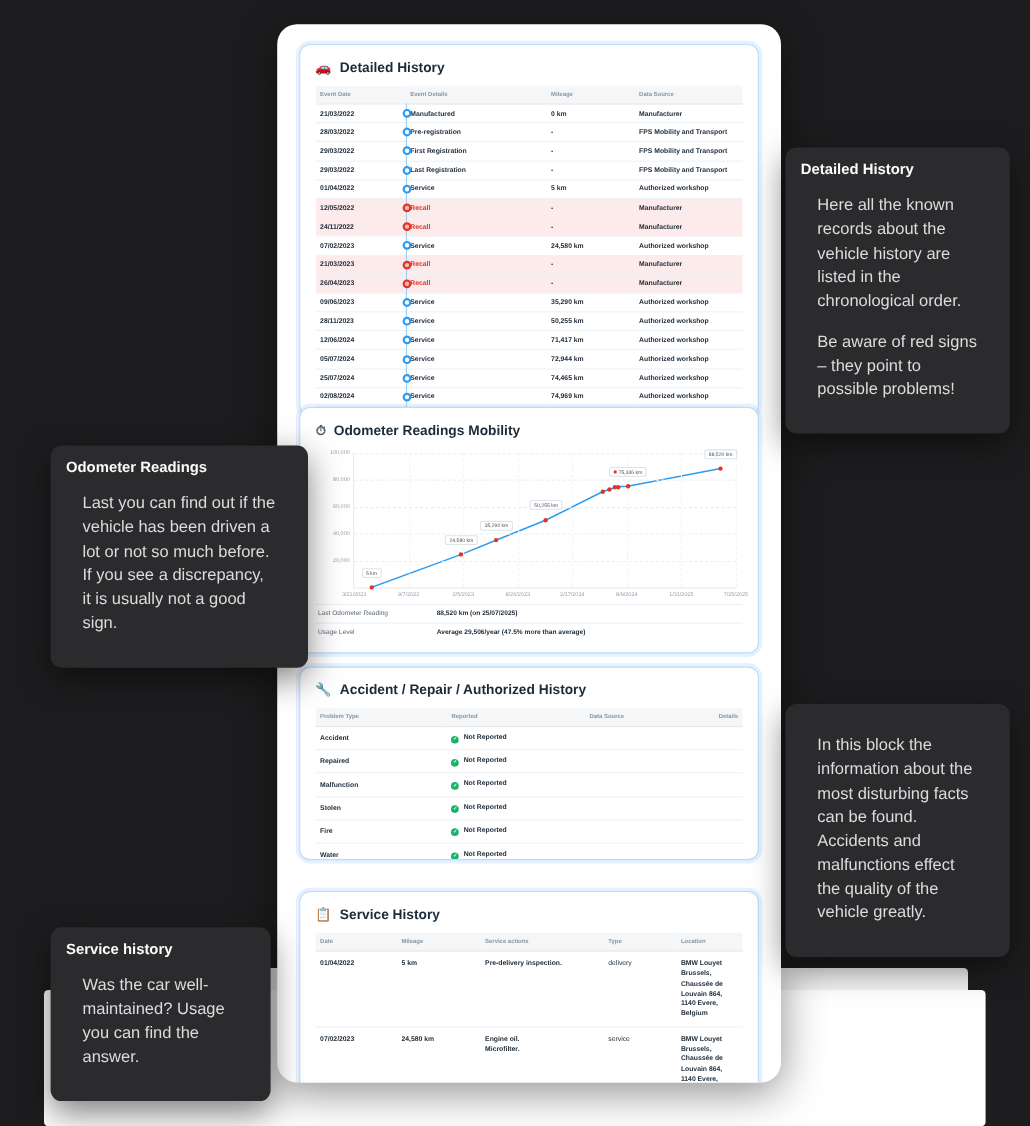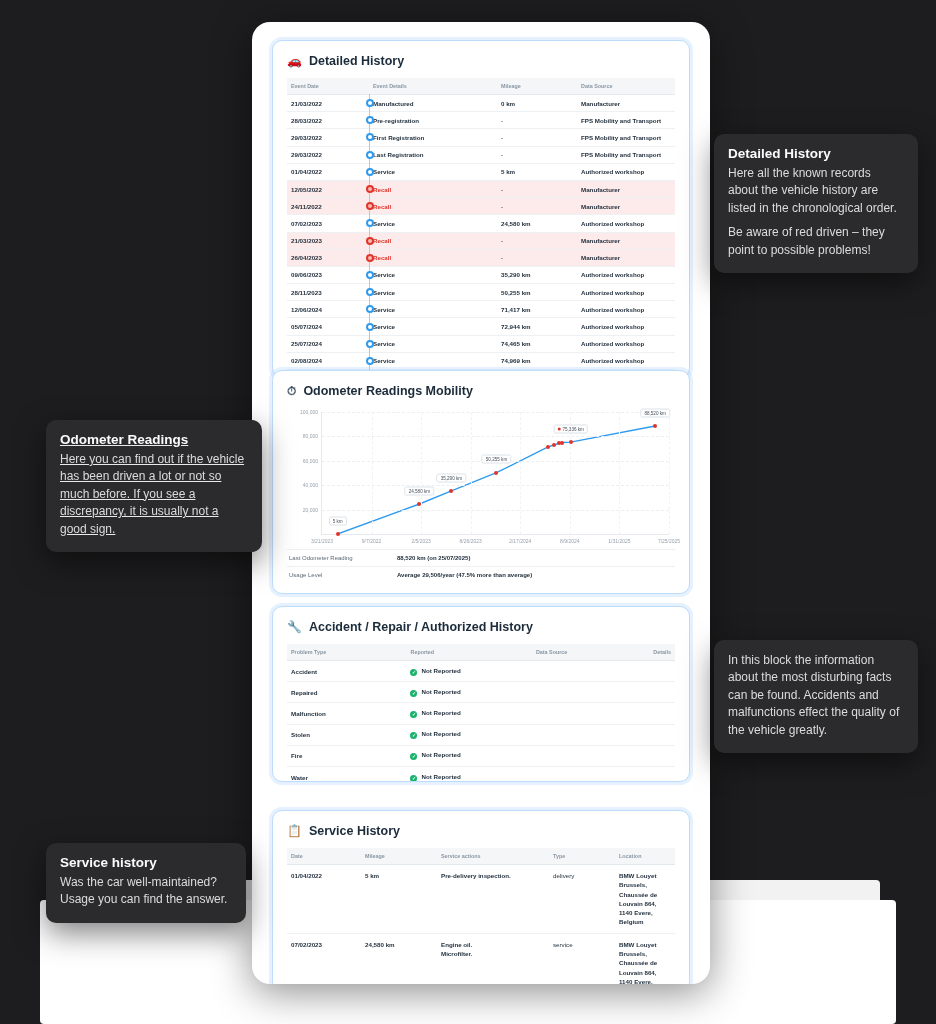--- a/index.html
+++ b/index.html
@@ -271,29 +271,29 @@
     box-sizing: border-box;
     box-shadow: 0 10px 30px rgba(0,0,0,.5);
   }
   .callout h4 {
     margin: 0 0 4px 0;
     font-size: 13.5px;
     font-weight: 700;
     color: #fbfbfb;
   }
   .callout p {
-    margin: 0;
-    font-size: 12px;
+    margin: 15px;
+    font-size: 15px;
     line-height: 1.45;
     color: #dcdcdd;
   }
   .callout p + p { margin-top: 7px; }
 
   #callout-detailed { left: 714px; top: 134px; width: 204px; }
-  #callout-odo      { left: 46px;  top: 420px; width: 216px; text-decoration: underline; }
+  #callout-odo      { left: 46px;  top: 405px; width: 234px; }
   #callout-accident { left: 714px; top: 640px; width: 204px; }
   #callout-service  { left: 46px;  top: 843px; width: 200px; }
 </style>
 </head>
 <body>
 
 <div class="stage">
 
   <div class="bottom-page2"></div>
   <div class="bottom-page"></div>
@@ -578,26 +578,26 @@
             </tbody>
         </table>
       </div>
     </div>
 
   </div>
 
   <div class="callout" id="callout-detailed">
     <h4>Detailed History</h4>
     <p>Here all the known records about the vehicle history are listed in the chronological order.</p>
-    <p>Be aware of red driven – they point to possible problems!</p>
+    <p>Be aware of red signs – they point to possible problems!</p>
   </div>
 
   <div class="callout" id="callout-odo">
     <h4>Odometer Readings</h4>
-    <p>Here you can find out if the vehicle has been driven a lot or not so much before. If you see a discrepancy, it is usually not a good sign.</p>
+    <p>Last you can find out if the vehicle has been driven a lot or not so much before. If you see a discrepancy, it is usually not a good sign.</p>
   </div>
 
   <div class="callout" id="callout-accident">
     <p>In this block the information about the most disturbing facts can be found. Accidents and malfunctions effect the quality of the vehicle greatly.</p>
   </div>
 
   <div class="callout" id="callout-service">
     <h4>Service history</h4>
     <p>Was the car well-maintained? Usage you can find the answer.</p>
   </div>

